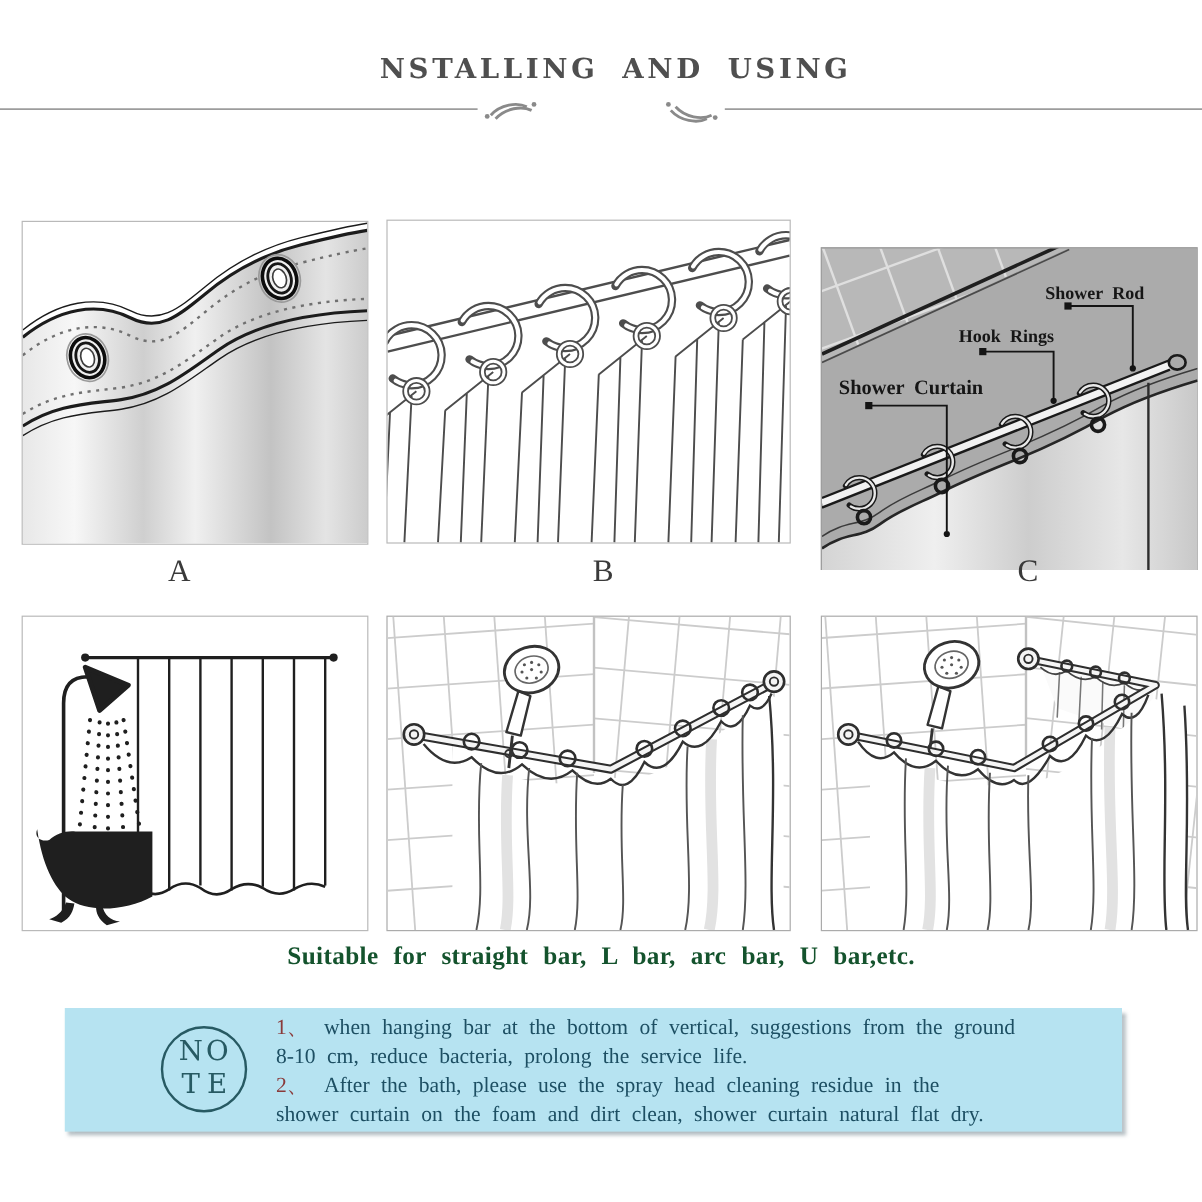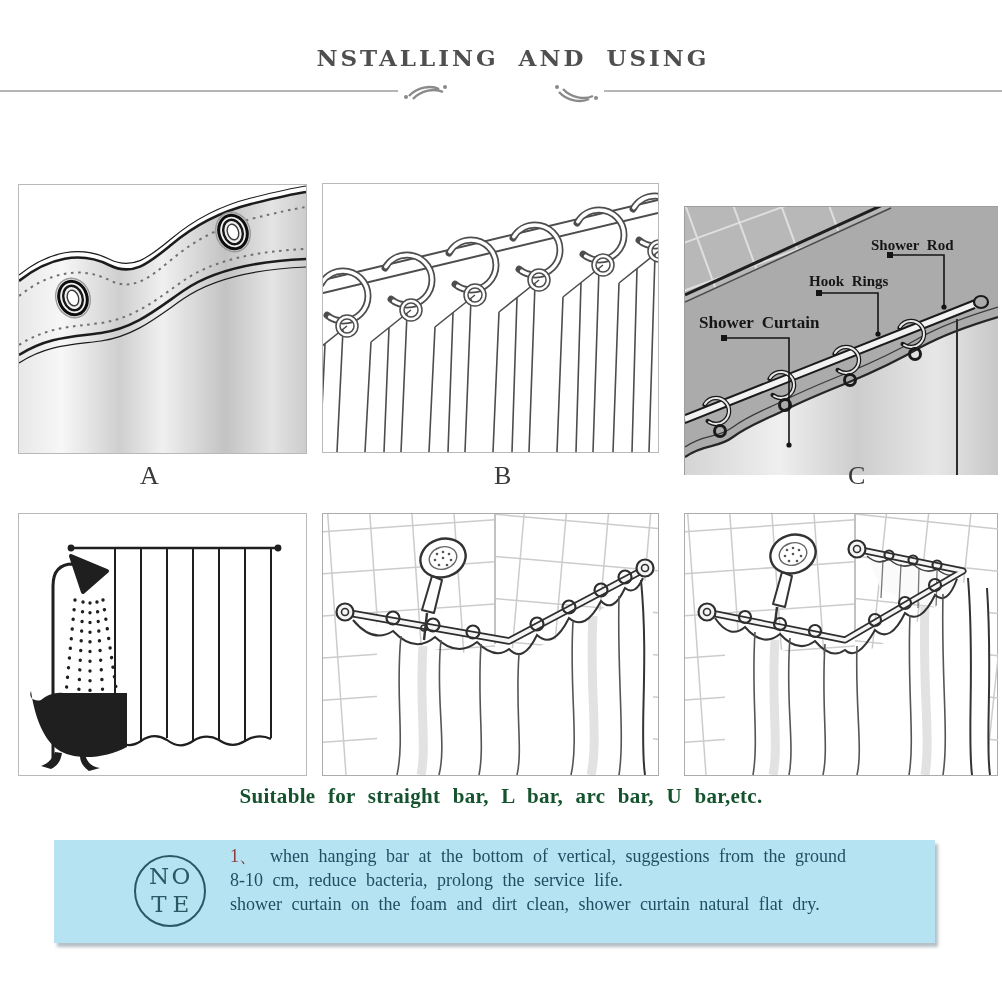--- a/index.html
+++ b/index.html
@@ -27,21 +27,21 @@
     place-items:center;padding:5px 12px 7px 12px;color:#275a63;
     font-family:"DejaVu Serif",serif;font-size:23px;line-height:1;}
   .note-lines{position:absolute;left:176px;top:4px;}
   .nline{white-space:nowrap;font-weight:normal;font-size:18px;line-height:24px;
     color:#1d4f63;word-spacing:5px;}
   .nnum{color:#8a3a3a;margin-right:13px;}
   .nnum:empty{display:none;}
   .c-label{position:absolute;font-weight:bold;font-size:15px;color:#161616;
     word-spacing:4px;font-family:"Liberation Serif",serif;}
   #c-lab-rod{left:186px;top:30px;}
-  #c-lab-rings{left:124px;top:66px;}
+  #c-lab-rings{left:114px;top:66px;}
   #c-lab-curtain{left:14px;top:106px;font-size:17px;text-align:center;}
   .panel svg{display:block;}
 </style>
 </head>
 <body>
 
 <div class="sheet">
 
   <div class="page-title">NSTALLING AND USING</div>
 
@@ -397,18 +397,21 @@
       <span>E</span>
     </div>
     <div class="note-lines">
       <div class="nline">
         <span class="nnum">1、</span><span>when hanging bar at the bottom of vertical, suggestions from the ground</span>
       </div>
       <div class="nline">
         <span>8-10 cm, reduce bacteria, prolong the service life.</span>
       </div>
       <div class="nline">
+        <span class="nnum">2、</span><span>After the bath, please use the spray head cleaning residue in the</span>
+      </div>
+      <div class="nline">
         <span>shower curtain on the foam and dirt clean, shower curtain natural flat dry.</span>
       </div>
     </div>
   </div>
 
 </div>
 
 </body></html>

